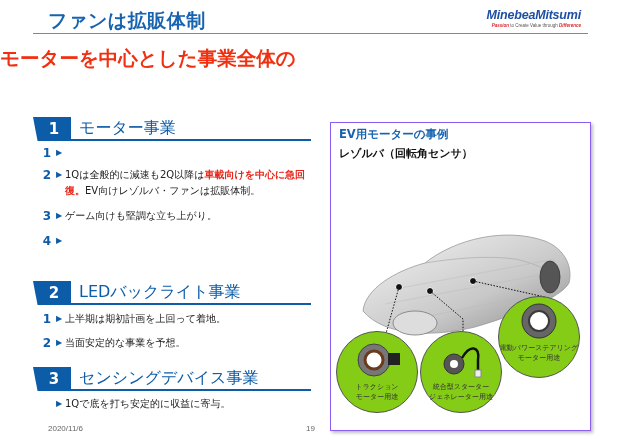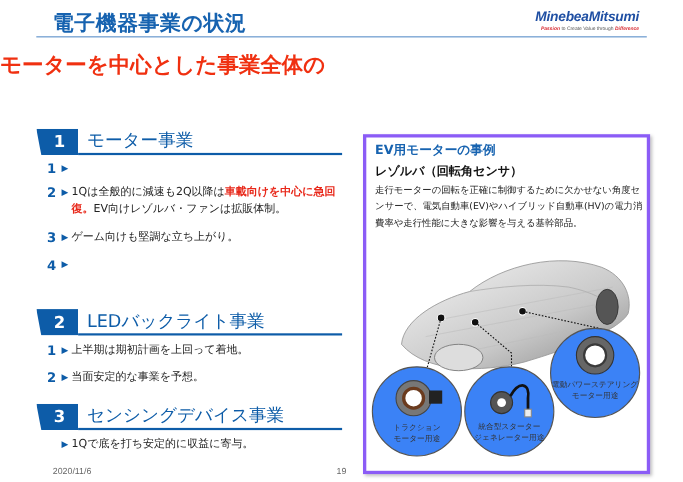--- a/index.html
+++ b/index.html
@@ -20,36 +20,36 @@
   .sec-badge { position: absolute; left: 0; top: 0; width: 38px; height: 24px; background: #0d5ca8; clip-path: polygon(0 0, 100% 0, 100% 100%, 12% 100%); color: #fff; font-weight: bold; font-size: 15px; text-align: center; line-height: 24px; padding-left: 4px; }
   .sec-title { position: absolute; left: 46px; top: 1px; font-size: 16px; font-weight: normal; color: #0d5ca8; white-space: nowrap; }
   .sec-rule { position: absolute; left: 38px; right: 0; bottom: 0; height: 2px; background: #0d5ca8; }
 
   .item { position: relative; display: flex; font-size: 10px; line-height: 16px; color: #222; }
   .item-num { width: 20px; flex: 0 0 auto; color: #0d5ca8; font-weight: bold; font-size: 12px; text-align: right; padding-right: 2px; }
   .item-arrow { flex: 0 0 auto; color: #0d5ca8; font-size: 8px; width: 12px; text-align: center; line-height: 16px; }
   .item-text { flex: 1 1 auto; }
   .red { color: #e8281a; font-weight: bold; }
 
-  .case-box { position: absolute; left: 330px; top: 122px; width: 261px; height: 309px; border: 3px solid #8b5cf6; box-shadow: 2px 2px 3px rgba(0,0,0,0.25); background: #fff; }
+  .case-box { position: absolute; left: 330px; top: 122px; width: 261px; height: 309px; border: 1px solid #8b5cf6; box-shadow: 2px 2px 3px rgba(0,0,0,0.25); background: #fff; }
   .case-title { position: absolute; left: 8px; top: 4px; font-size: 11.5px; font-weight: bold; color: #1763b0; }
   .case-sub { position: absolute; left: 8px; top: 23px; font-size: 11px; font-weight: bold; color: #111; }
   .case-desc { position: absolute; left: 8px; top: 41px; width: 248px; font-size: 8.5px; line-height: 15px; color: #222; }
 
   .car { position: absolute; left: 24px; top: 96px; }
-  .circle { position: absolute; border: 1px solid #555; border-radius: 50%; background: #3b82f6; text-align: center; }
+  .circle { position: absolute; border: 1px solid #555; border-radius: 50%; background: #84cc16; text-align: center; }
   .circle-label { position: absolute; left: 0; width: 100%; font-size: 7px; line-height: 10px; color: #333; }
 
   .footer-date { position: absolute; left: 48px; top: 424px; font-family: "Liberation Sans", sans-serif; font-size: 8px; color: #666; }
   .footer-page { position: absolute; left: 306px; top: 424px; font-family: "Liberation Sans", sans-serif; font-size: 8px; color: #666; }
 </style>
 </head>
 <body>
 
-<div class="header-title">電子機器事業の状況</div>
+<div class="header-title">ファンは拡販体制</div>
 <div class="header-rule"></div>
 <div class="logo">
   <div class="logo-main">MinebeaMitsumi</div>
   <div class="logo-sub"><span class="r">Passion</span><span> to Create Value through </span><span class="r">Difference</span></div>
 </div>
 
 <div class="headline">
   <div>モーターを中心とした事業全体の</div>
 </div>
 
@@ -112,21 +112,20 @@
       <span class="item-num"></span>
       <span class="item-arrow">▶</span>
       <span class="item-text">1Qで底を打ち安定的に収益に寄与。</span>
     </div>
   </div>
 </div>
 
 <div class="case-box">
   <div class="case-title">EV用モーターの事例</div>
   <div class="case-sub">レゾルバ（回転角センサ）</div>
-  <div class="case-desc">走行モーターの回転を正確に制御するために欠かせない角度センサーで、電気自動車(EV)やハイブリッド自動車(HV)の電力消費率や走行性能に大きな影響を与える基幹部品。</div>
 
   <svg class="car" width="220" height="120" viewBox="0 0 220 120">
     <defs>
       <linearGradient id="cg" x1="0" y1="0" x2="1" y2="1">
         <stop offset="0" stop-color="#f4f4f4"></stop>
         <stop offset="0.6" stop-color="#c8c8c8"></stop>
         <stop offset="1" stop-color="#8a8a8a"></stop>
       </linearGradient>
     </defs>
     <path d="M8 92 C 10 70, 40 52, 70 44 C 100 20, 150 8, 190 22 C 210 30, 218 48, 214 64 C 205 80, 160 96, 120 108 C 80 118, 30 118, 8 92 Z" fill="url(#cg)" stroke="#999" stroke-width="0.8"></path>

